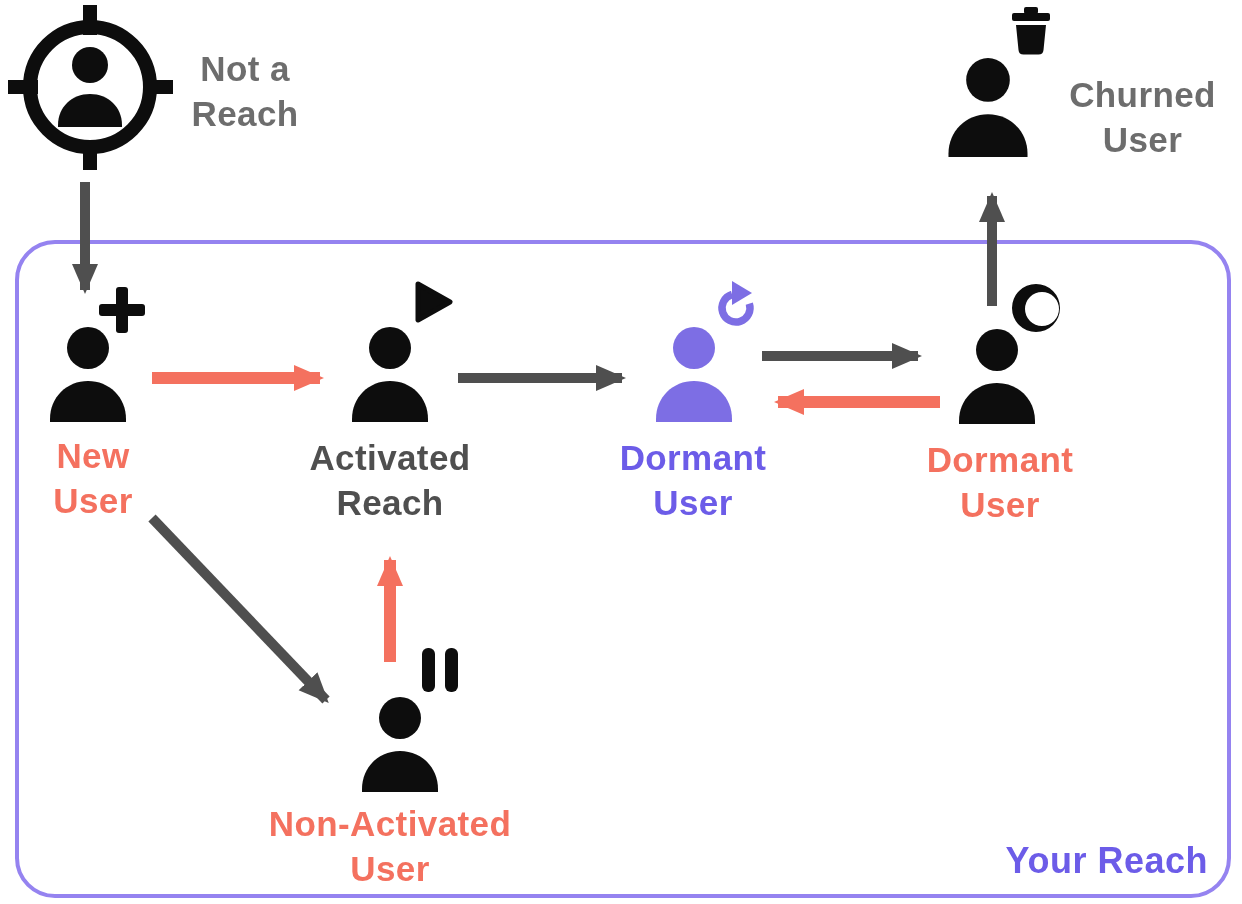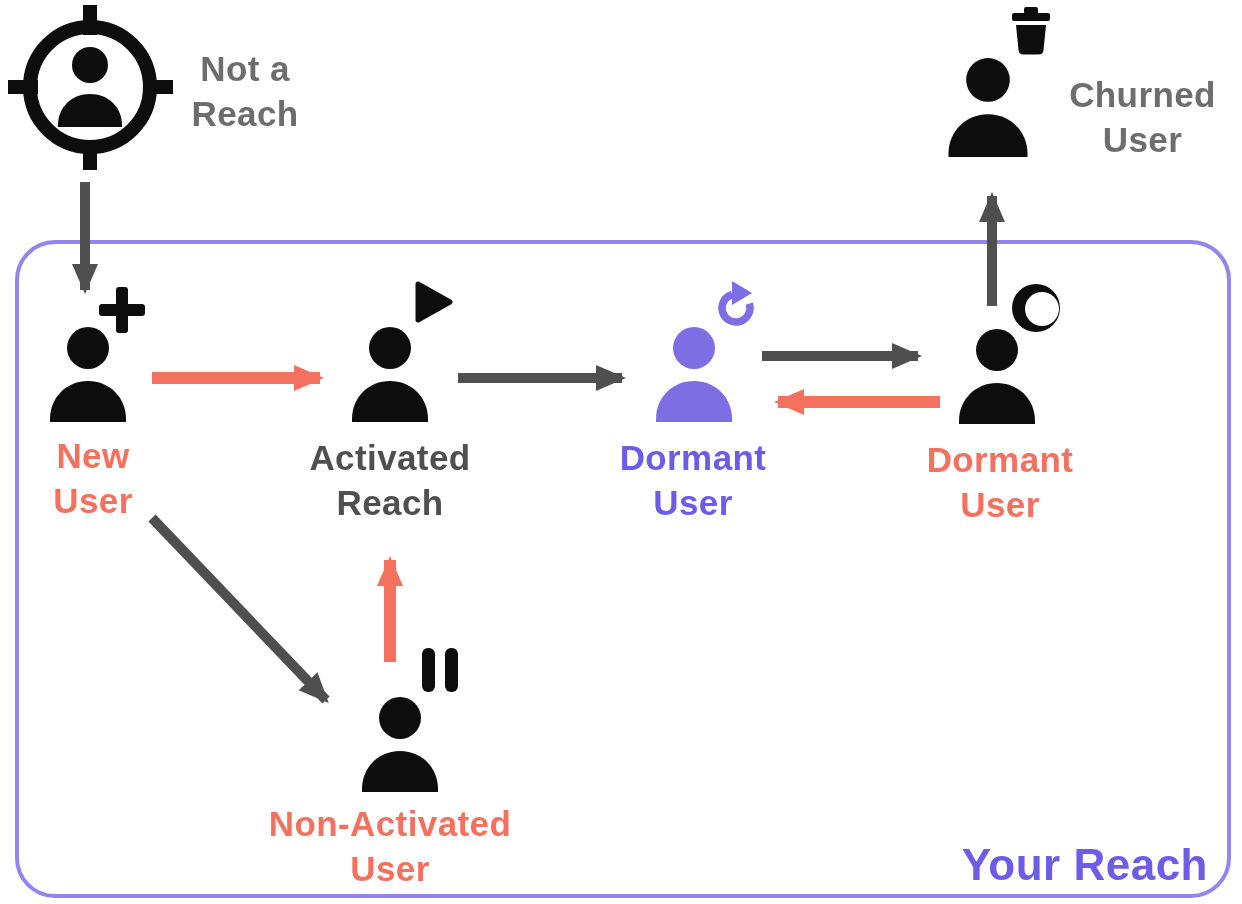--- a/index.html
+++ b/index.html
@@ -21,21 +21,21 @@
   .label{
     position:absolute;white-space:pre-line;text-align:center;
     font-weight:700;font-size:35px;line-height:1.28;letter-spacing:.4px;
   }
   .c-coral{color:var(--coral);}
   .c-dark{color:var(--dark);}
   .c-purple{color:var(--purple);}
   .c-gray{color:var(--gray);}
   #region-label{
     position:absolute;top:840px;right:34px;z-index:2;
-    font-weight:700;font-size:44px;letter-spacing:.5px;color:var(--purple);
+    font-weight:700;font-size:36px;letter-spacing:.5px;color:var(--purple);
   }
 </style>
 </head>
 <body>
 
 <div id="canvas">
 
   <div id="reach-box"></div>
 
   <svg id="edges" xmlns="http://www.w3.org/2000/svg">

